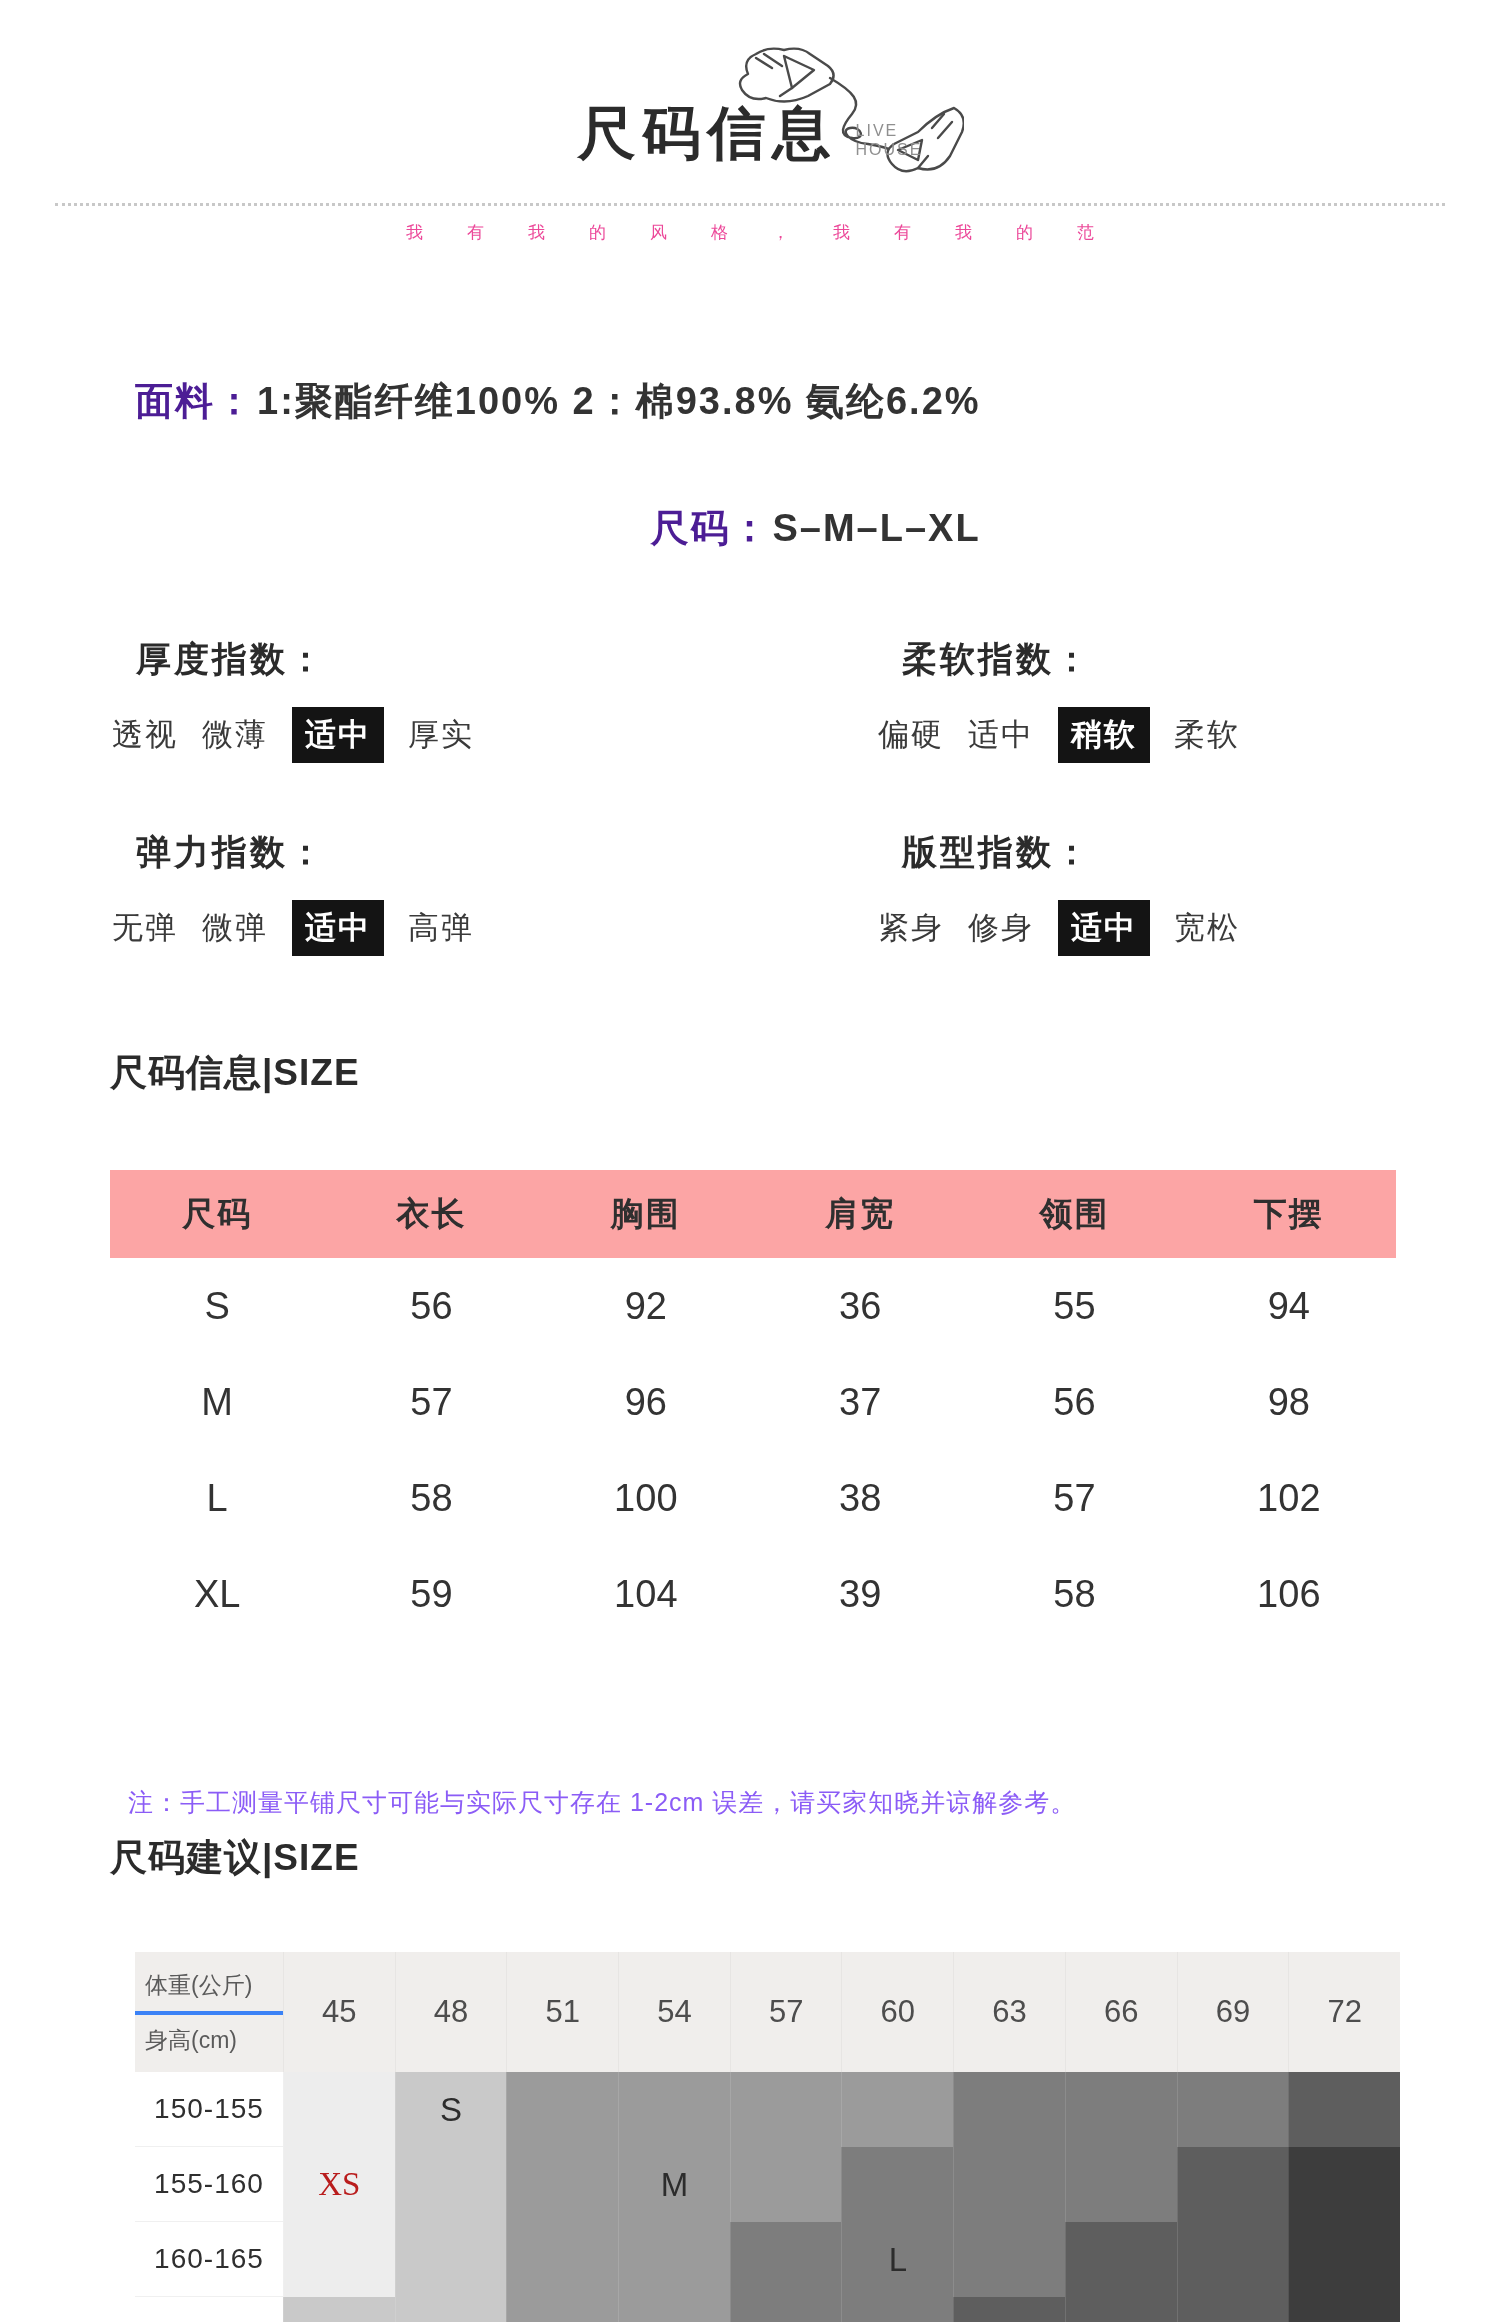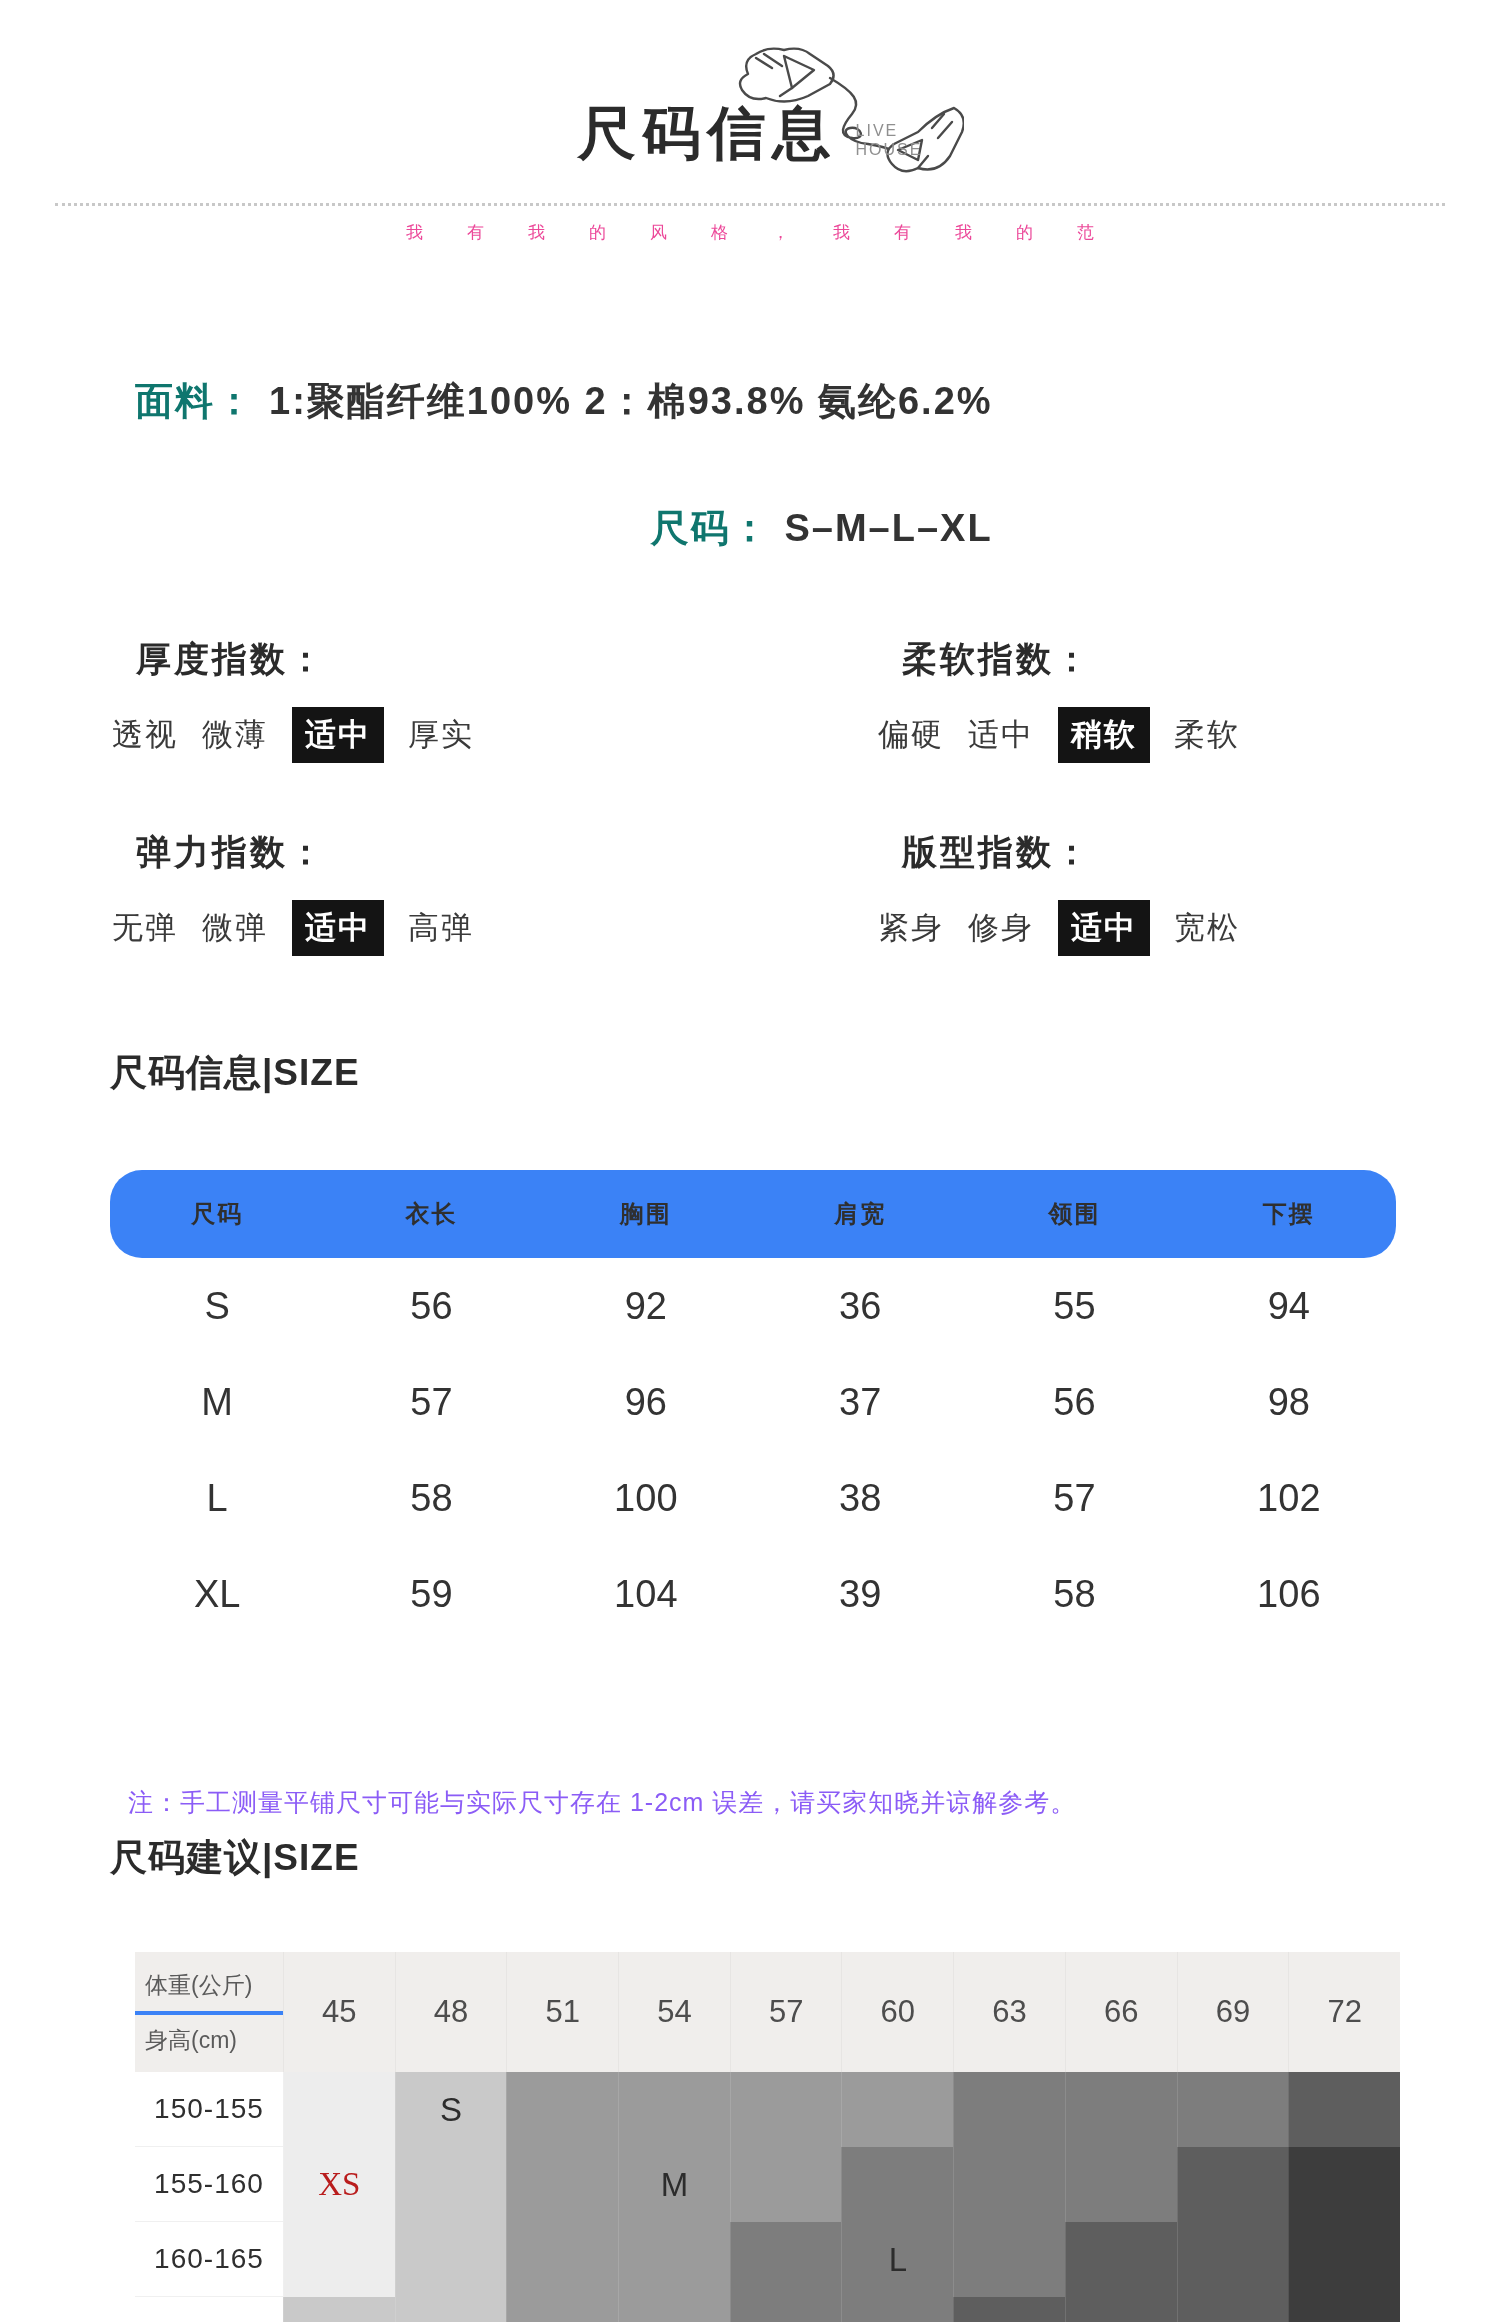--- a/index.html
+++ b/index.html
@@ -12,35 +12,35 @@
   .hands{position:absolute;left:692px;top:44px;width:272px;height:142px;}
   .title-row{position:absolute;top:104px;left:0;width:100%;display:flex;justify-content:center;align-items:flex-end;gap:18px;}
   .page-title{font-size:58px;font-weight:600;color:#2b2b2b;letter-spacing:7px;margin:0;line-height:1;}
   .brand{font-size:16px;color:#8f8f8f;letter-spacing:2px;line-height:1.15;padding-bottom:3px;}
   .dotted{position:absolute;top:203px;left:55px;width:1390px;border-top:3px dotted #c8c8c8;}
   .tagline{position:absolute;top:221px;left:0;width:100%;text-align:center;font-size:17px;color:#ec4899;letter-spacing:44px;text-indent:44px;white-space:nowrap;}
   
   .product-meta{position:absolute;left:135px;top:376px;}
   .meta-line{margin:0;font-size:38px;color:#333;letter-spacing:2px;white-space:nowrap;}
   .meta-line + .meta-line{margin-top:76px;text-align:right;}
-  .meta-label{font-weight:700;color:#0f766e;margin-right:14px;}
+  .meta-label{font-weight:700;color:#4c1d95;margin-right:2px;}
   .meta-value{font-weight:600;color:#333;}
   
   #indices-grid{position:absolute;left:112px;top:636px;width:1292px;display:grid;grid-template-columns:766px 1fr;row-gap:66px;}
   .index-title{font-size:35px;font-weight:700;color:#2b2b2b;letter-spacing:3px;margin-left:24px;}
   .index-options{margin-top:24px;display:flex;align-items:center;gap:24px;font-size:31px;color:#3a3a3a;}
   .option{letter-spacing:2px;}
   .option.selected{background:#141414;color:#ffffff;padding:7px 13px;font-weight:700;}
   
   .section-heading{position:absolute;left:110px;font-size:37px;font-weight:700;color:#2b2b2b;margin:0;letter-spacing:1px;}
   #size-info-heading{top:1048px;}
   #size-suggest-heading{top:1833px;}
   
   #size-table{position:absolute;left:110px;top:1170px;width:1286px;}
-  .st-header{display:grid;grid-template-columns:repeat(6,1fr);background:#3b82f6;height:88px;align-items:center;text-align:center;font-size:24px;font-weight:700;color:#2f2f2f;letter-spacing:2px;border-radius:32px;}
+  .st-header{display:grid;grid-template-columns:repeat(6,1fr);background:#fca5a5;height:88px;align-items:center;text-align:center;font-size:33px;font-weight:700;color:#2f2f2f;letter-spacing:2px;}
   .st-row{display:grid;grid-template-columns:repeat(6,1fr);height:96px;align-items:center;text-align:center;font-size:38px;color:#333;}
   #note{position:absolute;left:112px;top:1770px;font-size:25px;color:#8b5cf6;letter-spacing:1px;margin:16px;}
   
   #suggest-table{position:absolute;left:135px;top:1952px;width:1265px;}
   .sg-header{display:grid;grid-template-columns:148px repeat(10,1fr);height:120px;background:#f0eeec;}
   .sg-corner{display:flex;flex-direction:column;justify-content:center;color:#5a5a5a;font-size:23px;}
   .sg-corner .top{border-bottom:4px solid #3b82f6;padding:6px 6px 10px 10px;}
   .sg-corner .bottom{padding:10px 6px 4px 10px;}
   .sg-wcell{display:flex;align-items:center;justify-content:center;font-size:31px;color:#4d4d4d;border-left:1px solid rgba(0,0,0,0.035);}
   .sg-row{display:grid;grid-template-columns:148px repeat(10,1fr);height:75px;}

